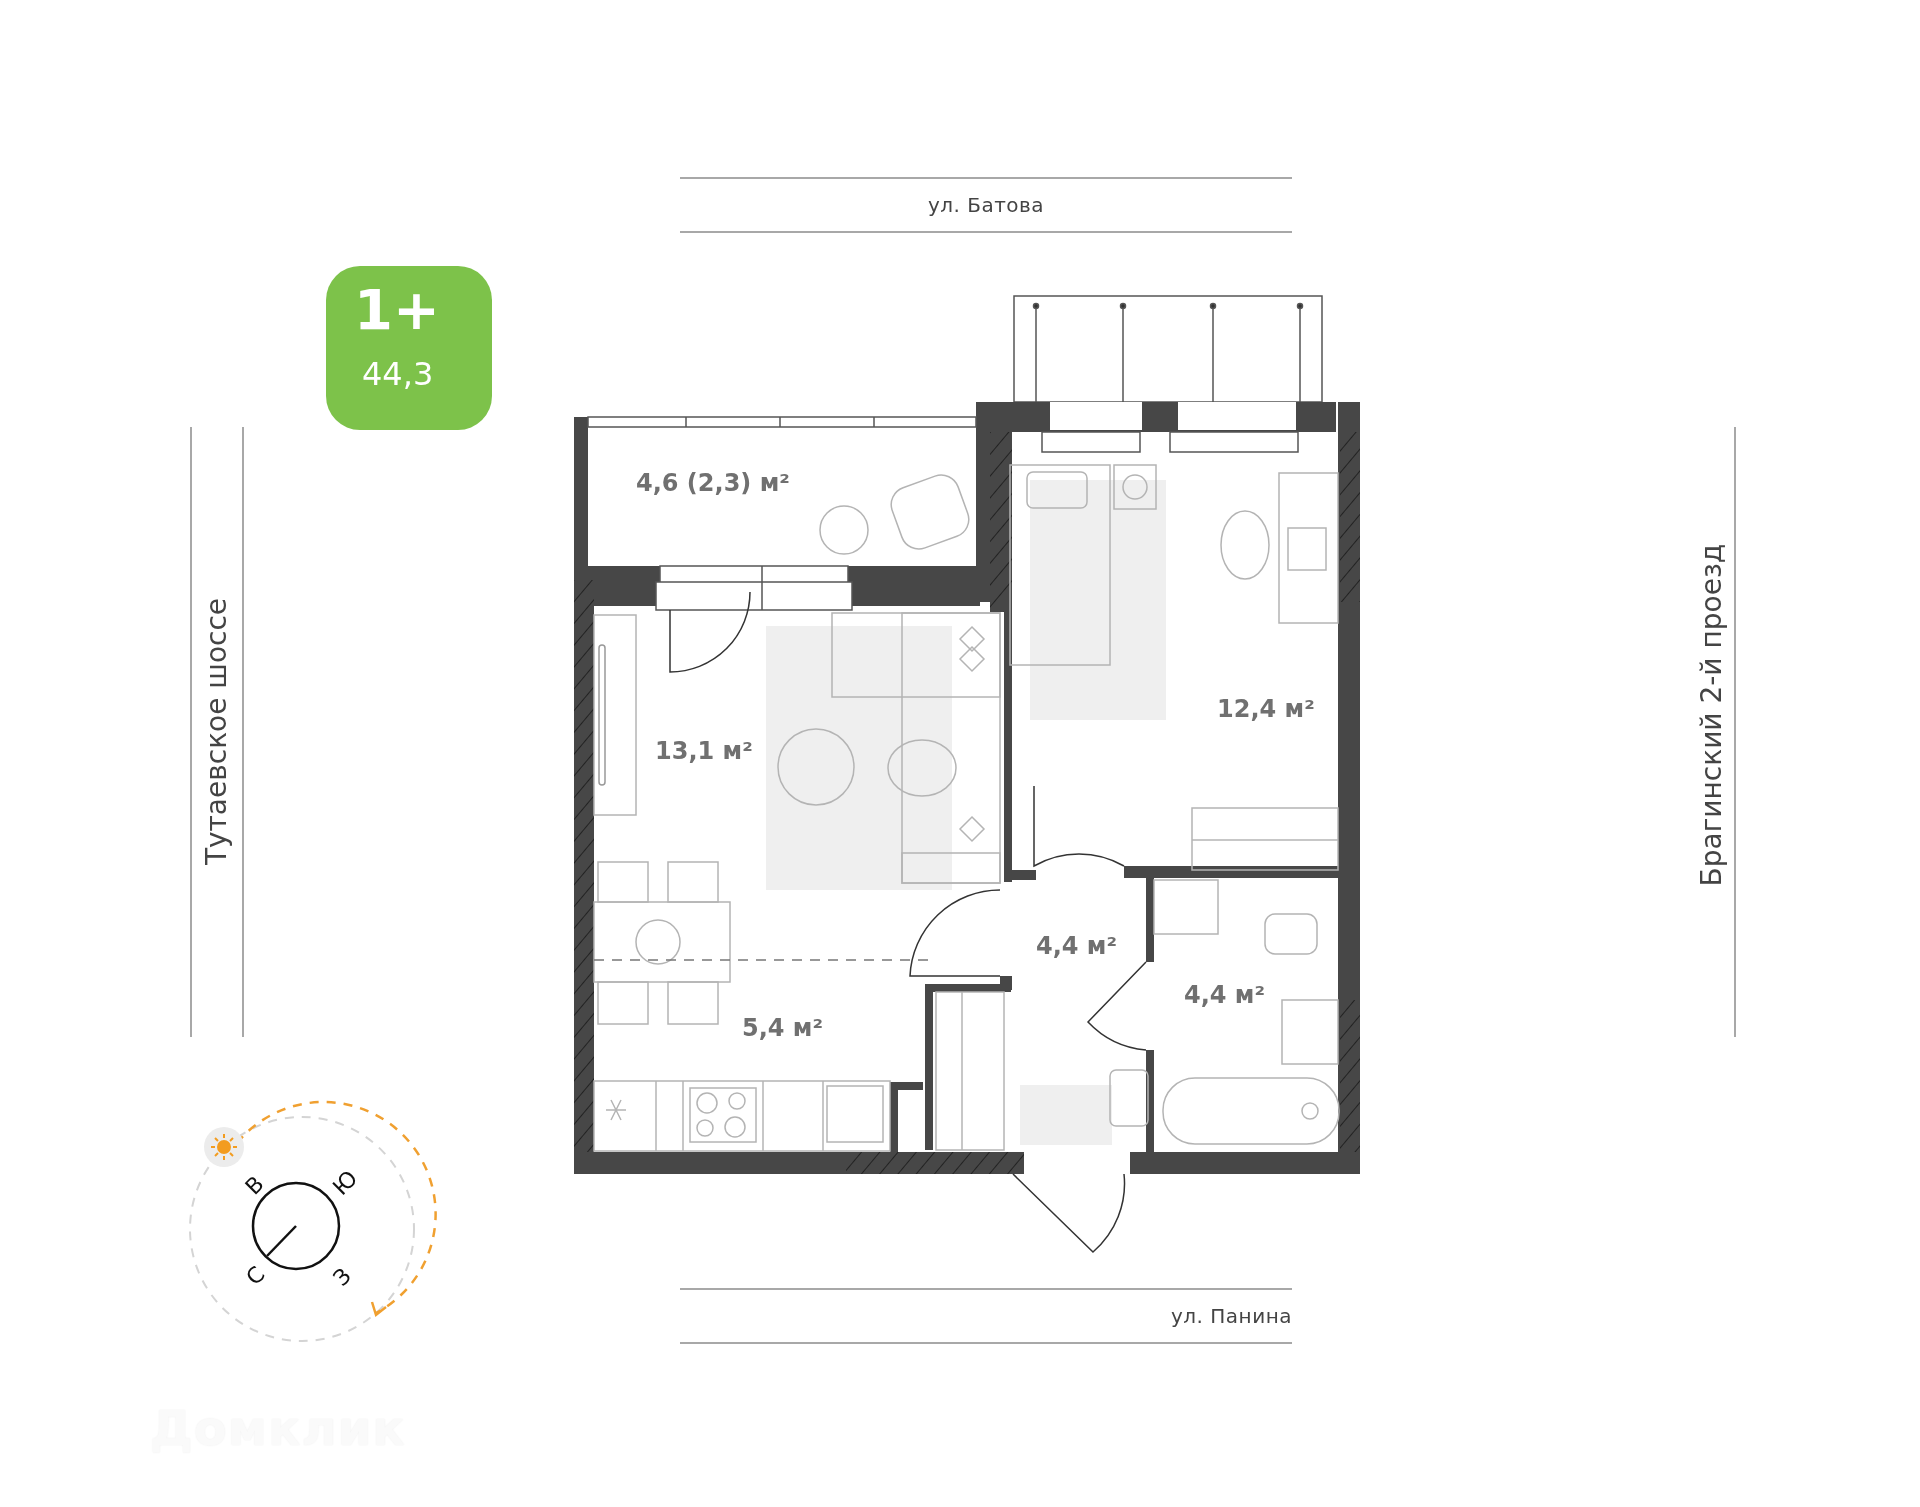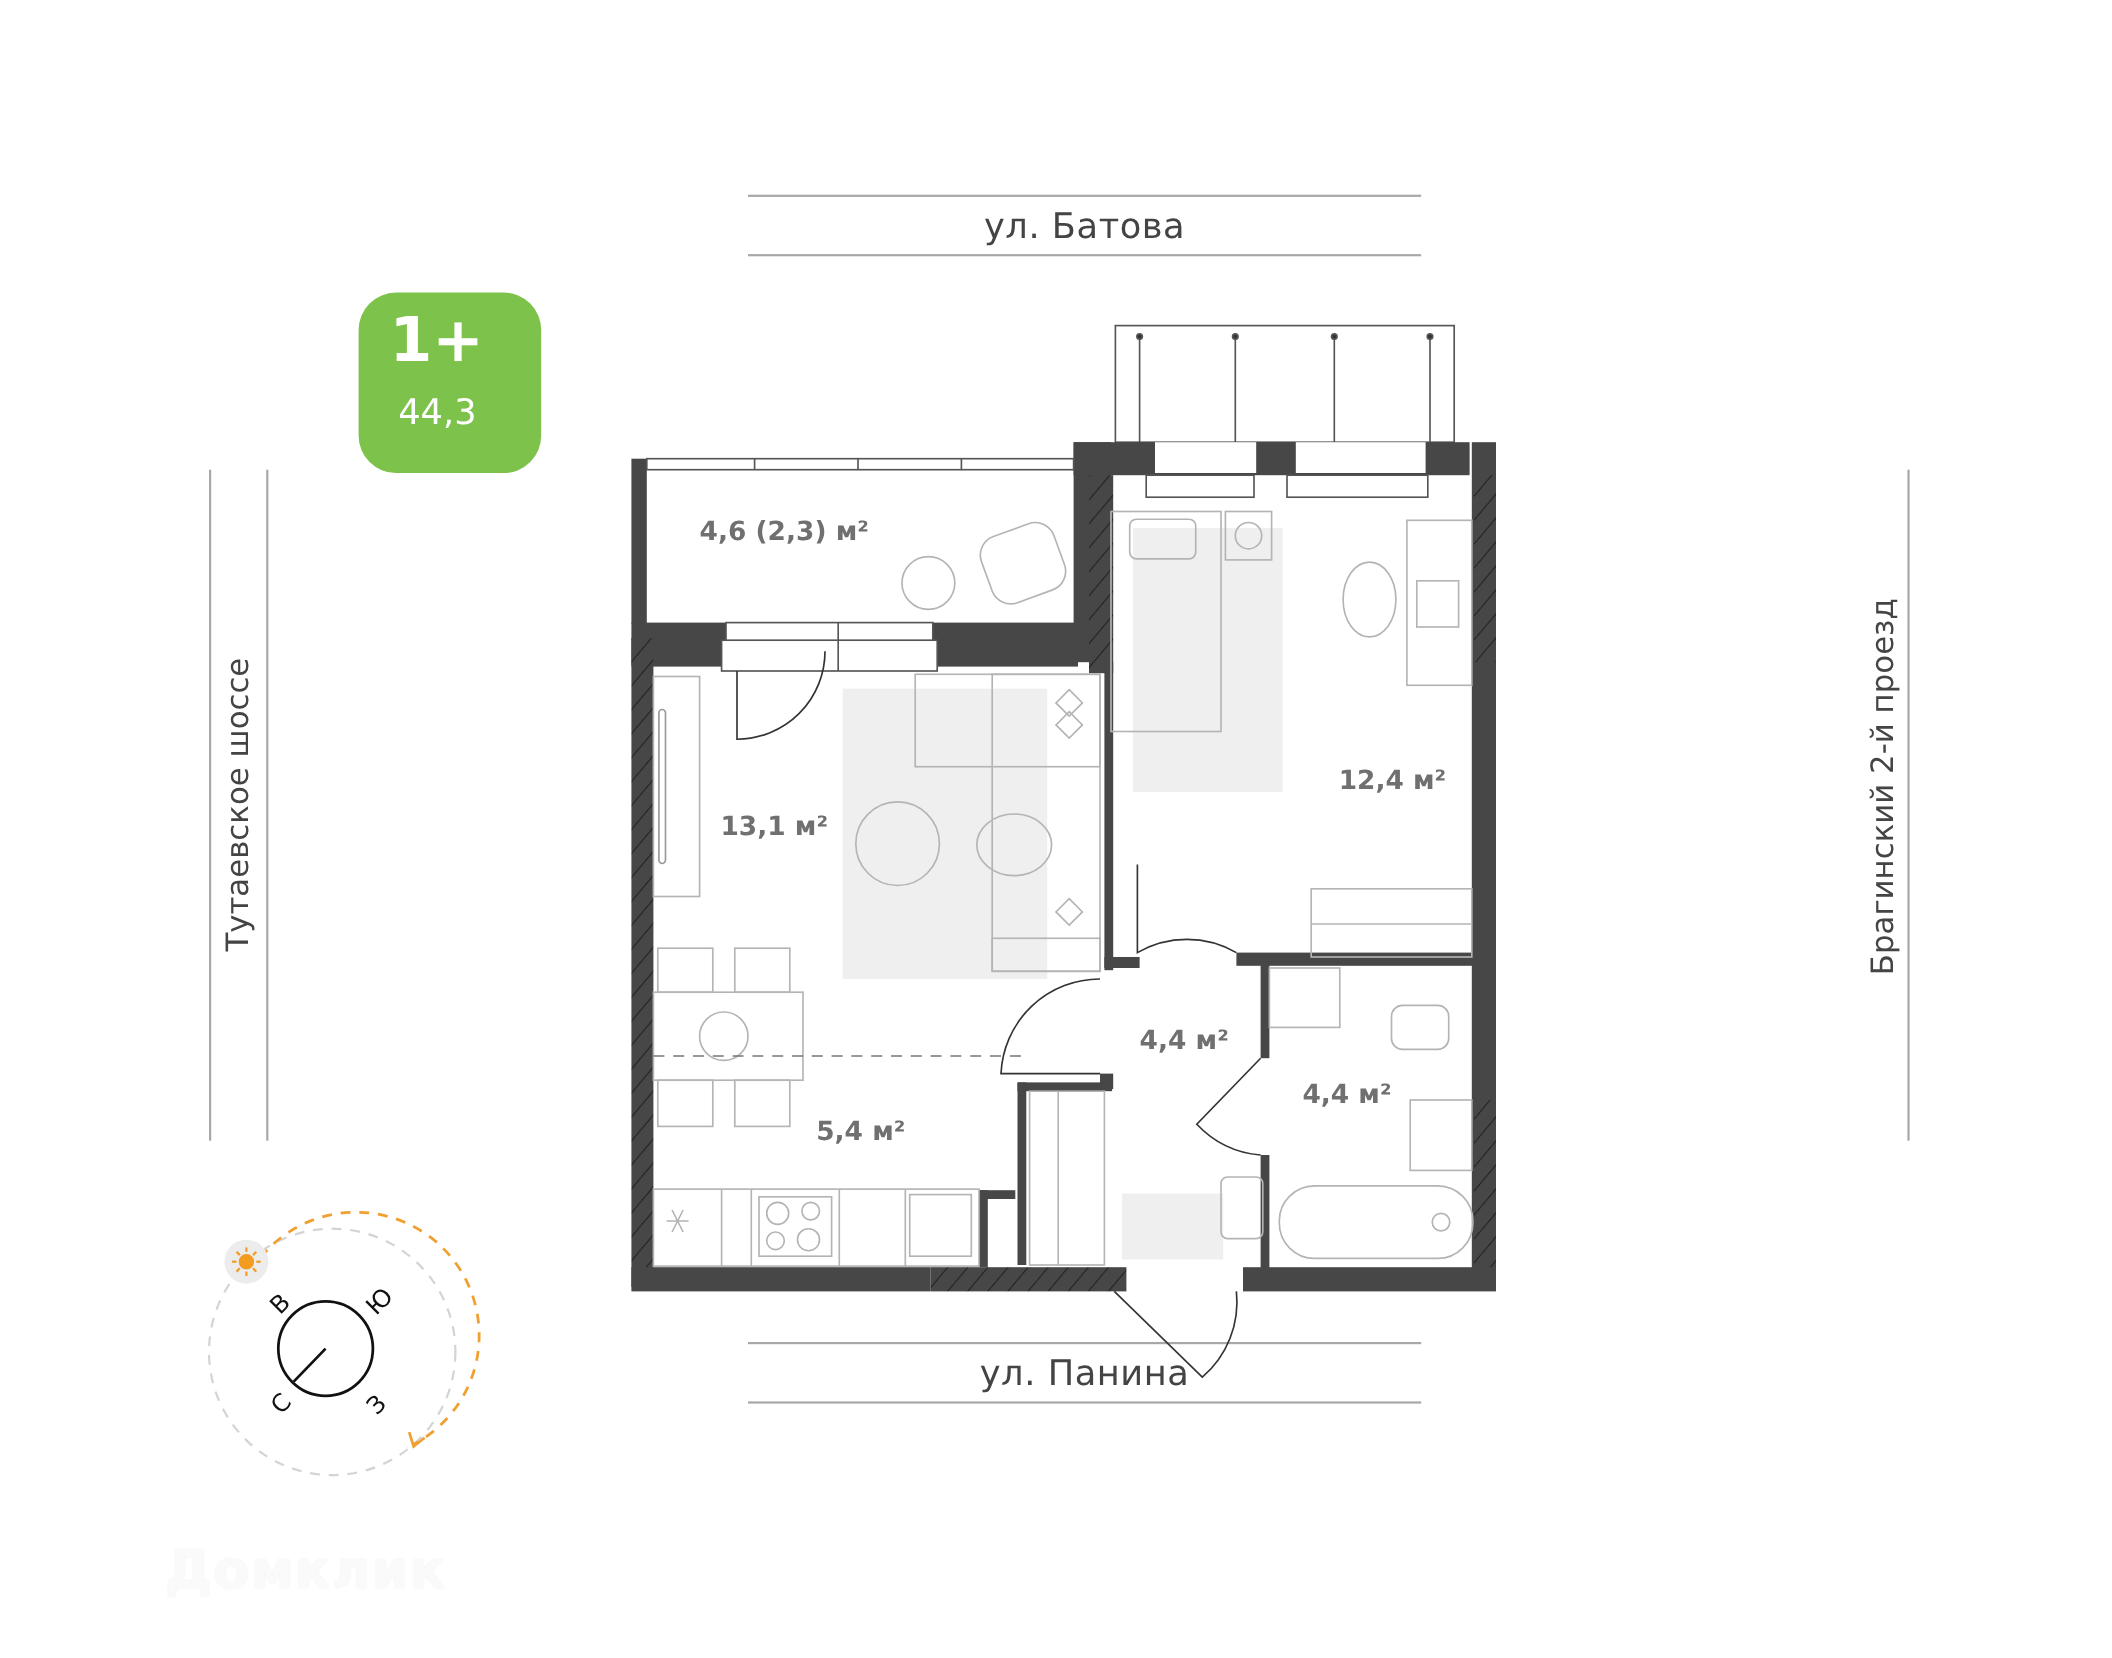--- a/index.html
+++ b/index.html
@@ -1,35 +1,35 @@
 <!DOCTYPE html>
 <html><head>
 <meta charset="utf-8">
 <style>
   html, body { margin:0; padding:0; background:#ffffff; }
   body { width:1920px; height:1507px; position:relative; overflow:hidden; font-family:"DejaVu Sans", "Liberation Sans", sans-serif; }
-  .street-h { position:absolute; left:680px; width:612px; height:52px; border-top:2px solid #a8a8a8; border-bottom:2px solid #a8a8a8; display:flex; align-items:center; justify-content:center; font-size:32px; color:#444; letter-spacing:0.5px; }
+  .street-h { position:absolute; left:680px; width:612px; height:52px; border-top:2px solid #a8a8a8; border-bottom:2px solid #a8a8a8; display:flex; align-items:center; justify-content:center; font-size:20px; color:#444; letter-spacing:0.5px; }
   .street-v { position:absolute; top:427px; width:50px; height:610px; border-left:2px solid #a8a8a8; border-right:2px solid #a8a8a8; }
   .street-v-single { position:absolute; top:427px; width:0; height:610px; border-left:2px solid #a8a8a8; }
   .vlabel { position:absolute; white-space:nowrap; font-size:28px; color:#444; transform-origin:center center; transform:rotate(-90deg); }
   .badge { position:absolute; left:326px; top:266px; width:166px; height:164px; background:#7dc24a; border-radius:34px; color:#fff; }
   .badge .rooms { position:absolute; left:28px; top:16px; font-size:56px; font-weight:bold; line-height:1; }
   .badge .area { position:absolute; left:36px; top:92px; font-size:32px; line-height:1; }
   .plan { position:absolute; left:0; top:0; }
   .room-label { font-family:"DejaVu Sans", "Liberation Sans", sans-serif; font-weight:bold; font-size:24px; fill:#707070; }
   .compass-letter { font-family:"DejaVu Sans", "Liberation Sans", sans-serif; font-size:22px; fill:#111; }
   .watermark { position:absolute; left:150px; top:1400px; font-size:48px; font-weight:bold; color:#fafafa; letter-spacing:1px; text-shadow:0 0 2px #eeeeee; }
 </style>
 </head>
 <body>
 
 <div class="street-h" style="top:177px;">
   <span>ул. Батова</span>
 </div>
-<div class="street-h" style="top:1220px;">
+<div class="street-h" style="top:1288px;justify-content:flex-end;">
   <span>ул. Панина</span>
 </div>
 <div class="street-v" style="left:190px;"></div>
 <div class="vlabel" style="left:76px; top:715px; width:280px; text-align:center;">Тутаевское шоссе</div>
 <div class="street-v-single" style="left:1734px;"></div>
 <div class="vlabel" style="left:1556px; top:715px; width:310px; text-align:center;">Брагинский 2-й проезд</div>
 
 <div class="badge">
   <div class="rooms">1+</div>
   <div class="area">44,3</div>

